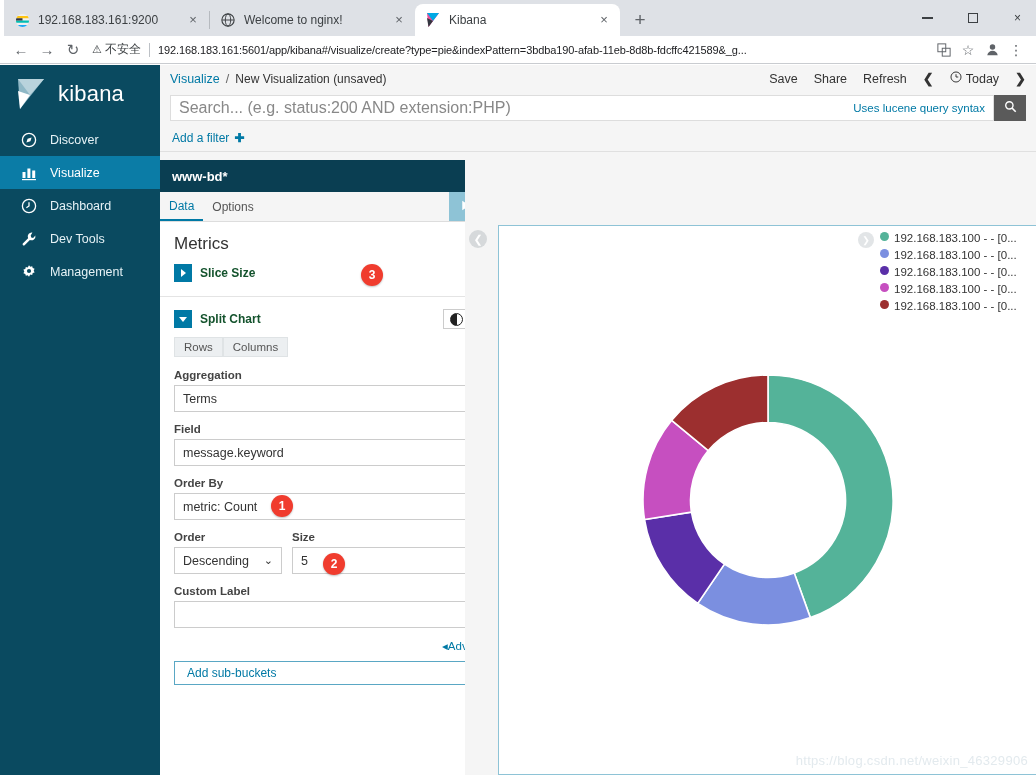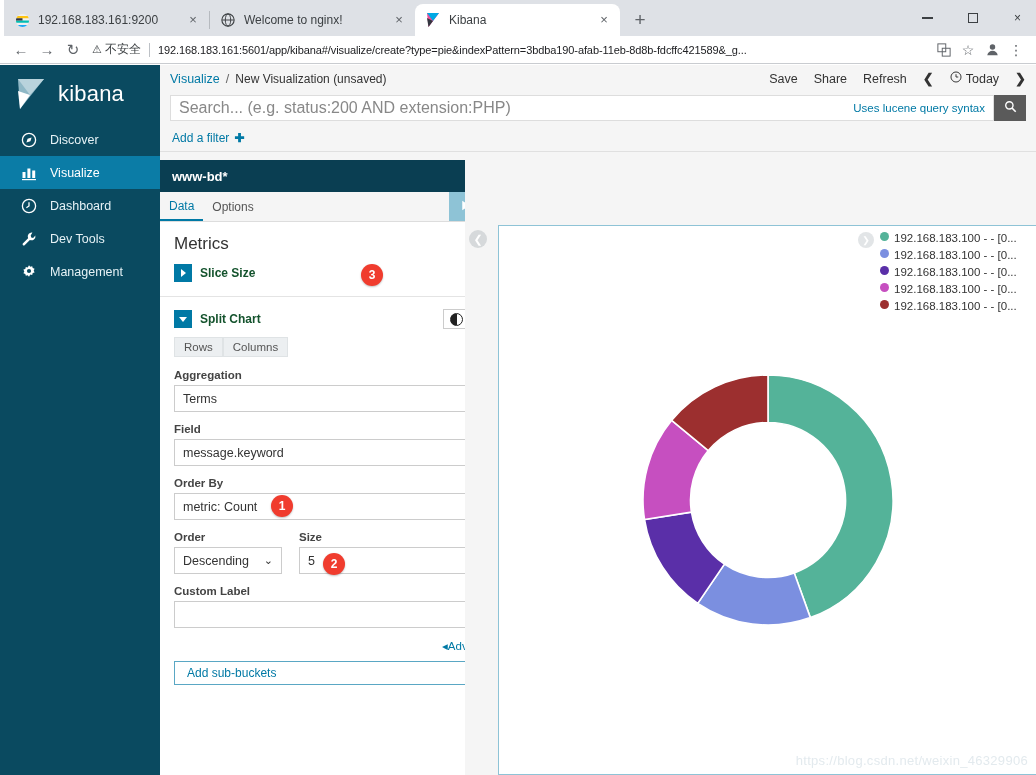--- a/index.html
+++ b/index.html
@@ -202,21 +202,21 @@
     height: 27px; border: 1px solid #ccc; background: #fff; display: flex;
     align-items: center; padding: 0 8px; font-size: 12.5px; color: #333;
     position: relative;
   }
   .ctrl .caret-sm {
     margin-left: auto; width: 0; height: 0;
     border-top: 4px solid #555; border-left: 4px solid transparent;
     border-right: 4px solid transparent;
   }
   .ctrl .caret-v { margin-left: auto; font-size: 11px; color: #333; }
-  .row2 { display: flex; gap: 17px; }
+  .row2 { display: flex; gap: 10px; }
   .row2 .fld.small { width: 108px; }
   .row2 .fld.grow { flex: 1; }
   .advanced {
     text-align: right; font-size: 11.5px; color: #0079a5; margin-bottom: 8px;
   }
   .addsub {
     display: block; margin: 0 auto; border: 1px solid #5aa7c4; background: #fff;
     color: #0079a5; font-size: 12px; padding: 4px 12px;
   }
 

